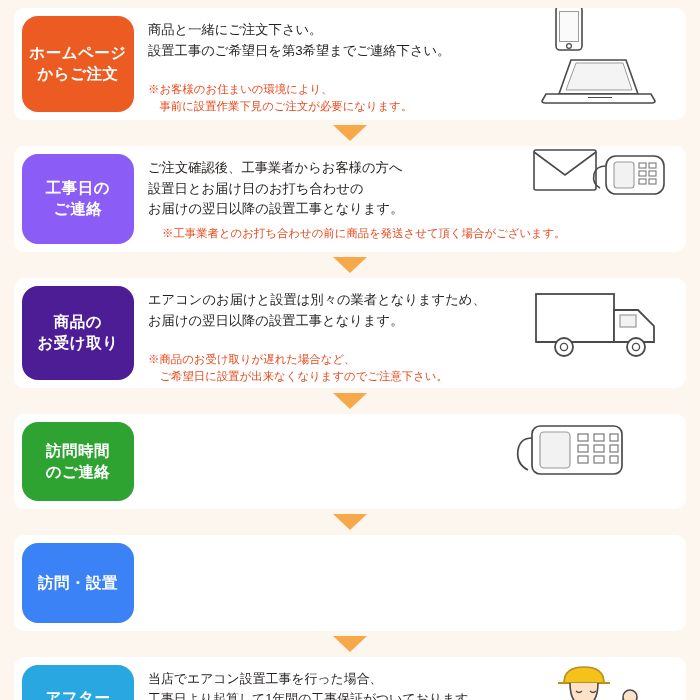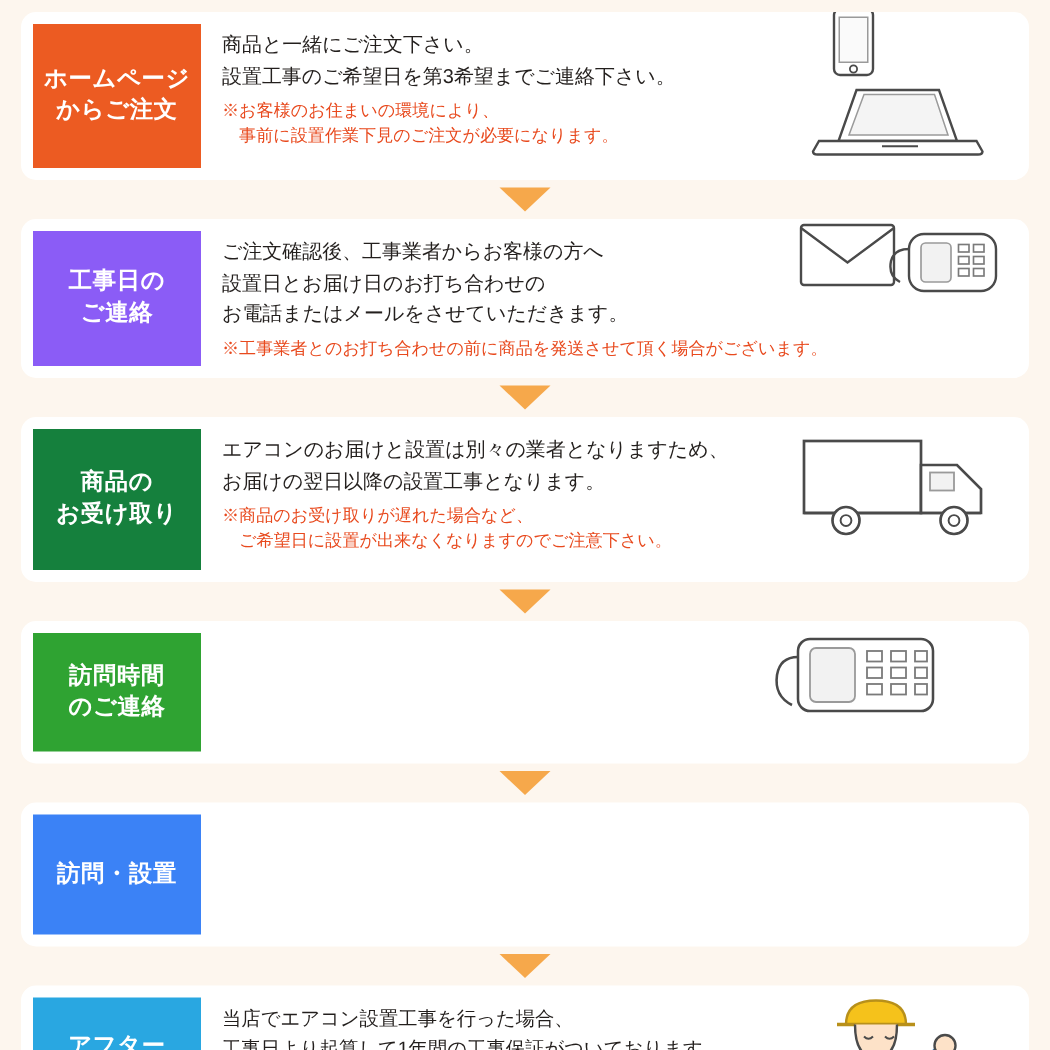--- a/index.html
+++ b/index.html
@@ -27,21 +27,21 @@
     background: #ffffff;
     border-radius: 10px;
     position: relative;
     overflow: hidden;
     box-sizing: border-box;
   }
   .badge {
     flex: 0 0 112px;
     width: 112px;
     margin: 8px 0 8px 8px;
-    border-radius: 0;
+    border-radius: 16px;
     color: #ffffff;
     font-weight: bold;
     font-size: 15.5px;
     line-height: 1.35;
     display: flex;
     align-items: center;
     justify-content: center;
     text-align: center;
     letter-spacing: 0.5px;
     white-space: pre-line;
@@ -59,23 +59,23 @@
     font-size: 13.3px;
     line-height: 1.55;
     color: #231f1d;
     white-space: pre-line;
   }
   .note-text {
     font-size: 11.4px;
     line-height: 1.5;
     color: #e8491d;
     white-space: pre-line;
-    margin-top: 5px;
-  }
-  .note-text.tight { margin-top: 5px; }
+    margin-top: 20px;
+  }
+  .note-text.tight { margin-top: 5px; margin-left: 14px; }
   .art {
     position: absolute;
     right: 10px;
     bottom: 6px;
     width: 150px;
     height: 100%;
     pointer-events: none;
   }
   .arrow-row {
     height: 26px;
@@ -133,21 +133,21 @@
   <div class="arrow-row">
       <div class="arrow"></div>
     </div>
 
   <div class="step" id="step-2">
     <div class="badge" style="background:#8b5cf6">工事日の
 ご連絡</div>
     <div class="body">
       <div class="main-text">ご注文確認後、工事業者からお客様の方へ
 設置日とお届け日のお打ち合わせの
-お電話またはメールをさせていただきます。</div>
+お届けの翌日以降の設置工事となります。</div>
       <div class="note-text tight">※工事業者とのお打ち合わせの前に商品を発送させて頂く場合がございます。</div>
       <div class="art" style="bottom:auto; top:-2px;">
         <svg viewBox="0 0 150 80" width="150" height="80" xmlns="http://www.w3.org/2000/svg">
           <g fill="none" stroke="#4a4a4a" stroke-width="1.6">
             <rect x="8" y="6" width="62" height="40" rx="2" fill="#ffffff"></rect>
             <path d="M8 8 L39 31 L70 8"></path>
             <rect x="80" y="12" width="58" height="38" rx="10" fill="#ffffff"></rect>
             <rect x="88" y="18" width="20" height="26" rx="3" fill="#f2f2f2" stroke="#9a9a9a" stroke-width="1.1"></rect>
             <g stroke-width="1.1" stroke="#7a7a7a">
               <rect x="113" y="19" width="7" height="5"></rect>
@@ -162,21 +162,21 @@
         </svg>
       </div>
     </div>
   </div>
 
   <div class="arrow-row">
       <div class="arrow"></div>
     </div>
 
   <div class="step" id="step-3">
-    <div class="badge" style="background:#15803d">商品の
+    <div class="badge" style="background:#4c1d95">商品の
 お受け取り</div>
     <div class="body">
       <div class="main-text">エアコンのお届けと設置は別々の業者となりますため、
 お届けの翌日以降の設置工事となります。</div>
       <div class="note-text">※商品のお受け取りが遅れた場合など、
 　ご希望日に設置が出来なくなりますのでご注意下さい。</div>
       <div class="art" style="bottom:2px;">
         <svg viewBox="0 0 150 95" width="150" height="95" xmlns="http://www.w3.org/2000/svg">
           <g fill="none" stroke="#4a4a4a" stroke-width="1.8">
             <rect x="10" y="18" width="78" height="48" fill="#ffffff"></rect>

